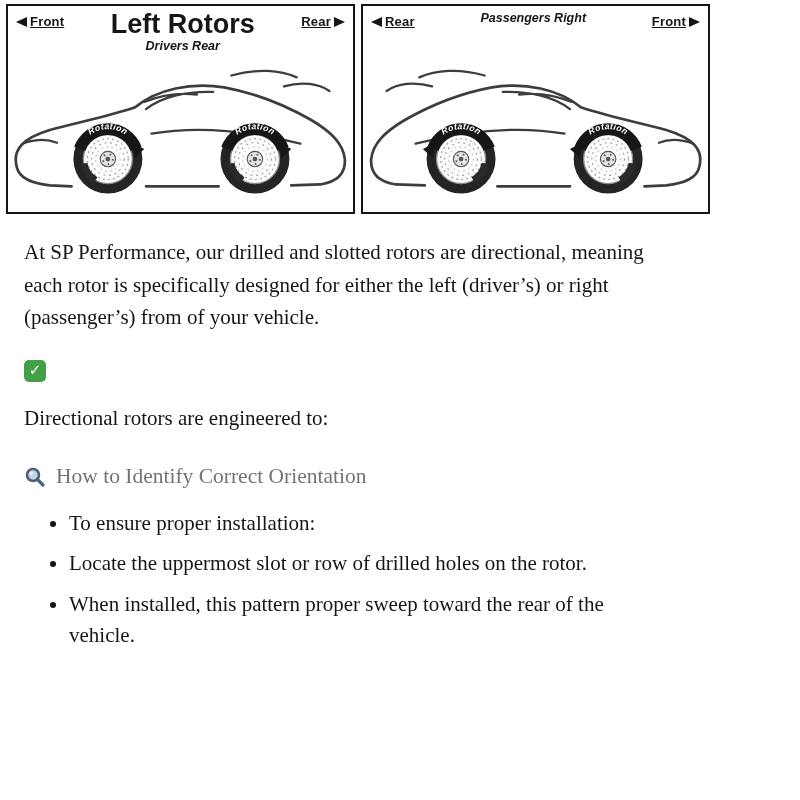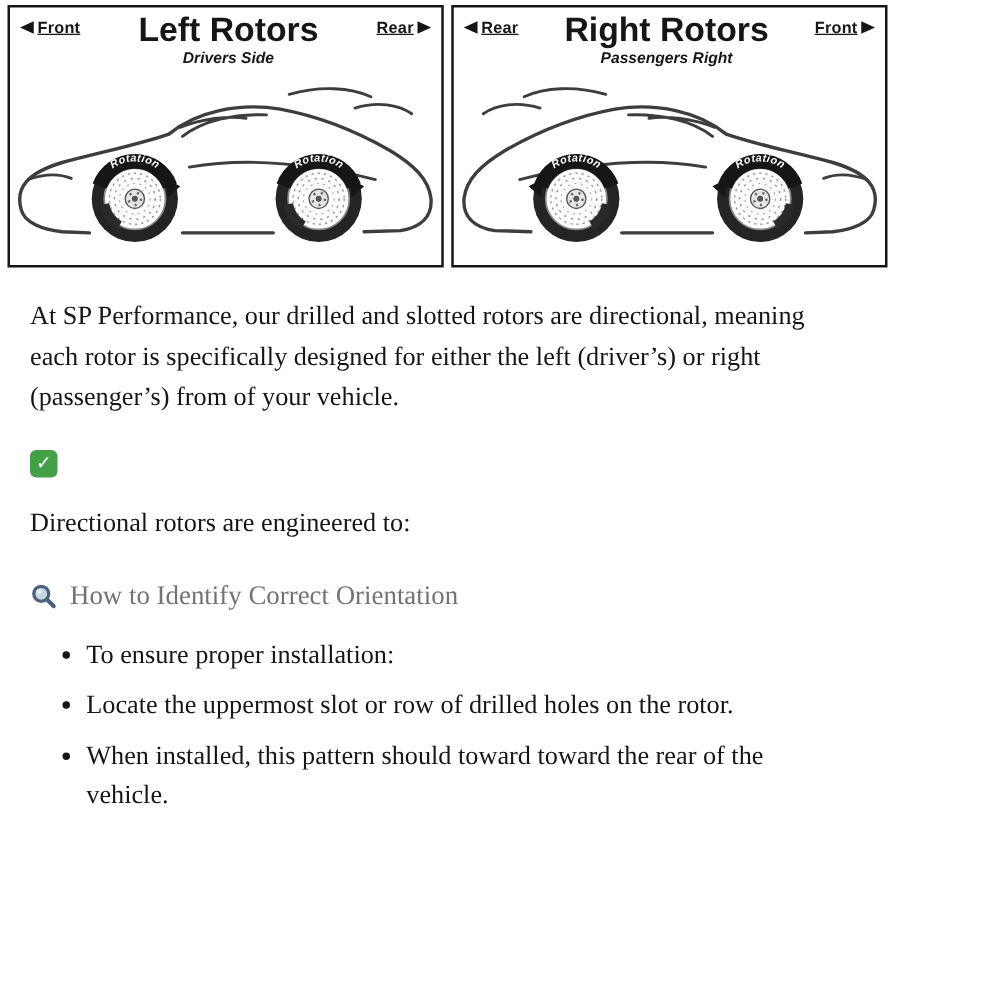--- a/index.html
+++ b/index.html
@@ -63,21 +63,21 @@
   <div class="diagram">
 
     <div class="panel">
       <div class="panel-header">
         <div class="dir">
           <span class="tri tri-left"></span>
           <span>Front</span>
         </div>
         <div class="panel-title-block">
           <div class="panel-title">Left Rotors</div>
-          <div class="panel-subtitle">Drivers Side</div>
+          <div class="panel-subtitle">Drivers Rear</div>
         </div>
         <div class="dir">
           <span>Rear</span>
           <span class="tri tri-right"></span>
         </div>
       </div>
 
       <svg class="car" viewBox="0 0 380 160">
         <g stroke="#3d3d3d" stroke-width="3" fill="none" stroke-linecap="round">
           <path d="M 10 122 C 4 102 16 89 46 80 C 84 70 114 64 140 55 C 164 35 202 27 238 33 C 276 40 306 53 334 69 C 356 82 369 95 371 112 C 372 127 363 137 344 140 L 312 141 M 232 142 L 152 142 M 70 142 L 46 141 C 28 139 13 133 10 122"></path>
@@ -116,21 +116,20 @@
       </svg>
     </div>
 
     <div class="panel">
       <div class="panel-header">
         <div class="dir">
           <span class="tri tri-left"></span>
           <span>Rear</span>
         </div>
         <div class="panel-title-block">
-          <div class="panel-title">Right Rotors</div>
           <div class="panel-subtitle">Passengers Right</div>
         </div>
         <div class="dir">
           <span>Front</span>
           <span class="tri tri-right"></span>
         </div>
       </div>
 
       <svg class="car" viewBox="0 0 380 160">
         <g transform="translate(380 0) scale(-1 1)" stroke="#3d3d3d" stroke-width="3" fill="none" stroke-linecap="round">
@@ -187,17 +186,17 @@
         <circle cx="9" cy="9" r="6" fill="#c5d5e2" stroke="#4a637a" stroke-width="2.6"></circle>
         <circle cx="7.2" cy="7.2" r="2" fill="#e8f0f6"></circle>
         <line x1="13.6" y1="13.6" x2="19" y2="19" stroke="#4a637a" stroke-width="3.2" stroke-linecap="round"></line>
       </svg>
       <span>How to Identify Correct Orientation</span>
     </div>
 
     <ul>
       <li>To ensure proper installation:</li>
       <li>Locate the uppermost slot or row of drilled holes on the rotor.</li>
-      <li>When installed, this pattern should toward toward the rear of the vehicle.</li>
+      <li>When installed, this pattern proper sweep toward the rear of the vehicle.</li>
     </ul>
 
   </div>
 </div>
 
 </body></html>

